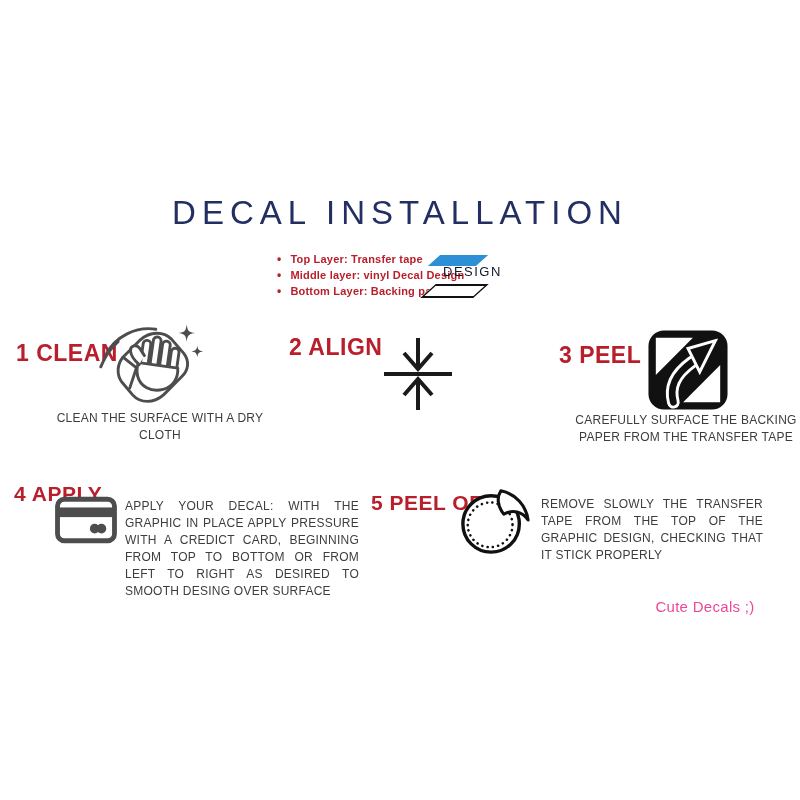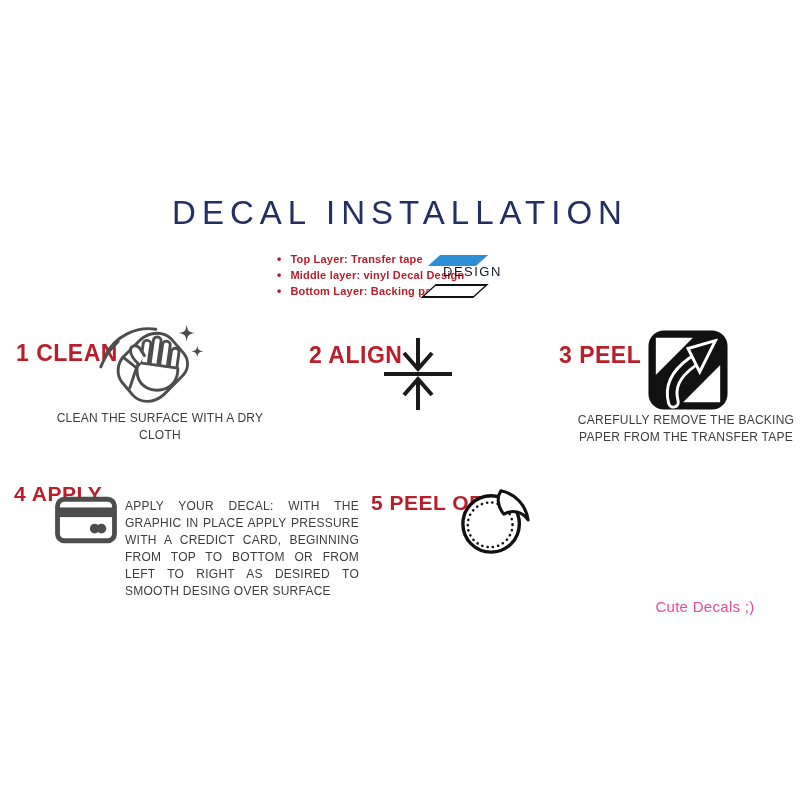--- a/index.html
+++ b/index.html
@@ -79,21 +79,21 @@
           <path d="M45,48 L86,48 C88,58 84,68 74,72 C62,77 50,72 46,62 C44,57 44,52 45,48 Z"></path>
           <path d="M46,50 C40,46 36,42 35,37 C34,32 40,29 44,33 L50,40"></path>
         </g>
       </g>
       <path d="M96,6 C97,13 98,14 105,15 C98,16 97,17 96,24 C95,17 94,16 87,15 C94,14 95,13 96,6 Z" fill="#4d4d4d"></path>
       <path d="M107,28 C107.7,32.5 108.5,33.3 113,34 C108.5,34.7 107.7,35.5 107,40 C106.3,35.5 105.5,34.7 101,34 C105.5,33.3 106.3,32.5 107,28 Z" fill="#4d4d4d"></path>
     </svg>
   </div>
   <div class="caption cap-center" style="left:38px;top:410px;width:244px;">CLEAN THE SURFACE WITH A DRY CLOTH</div>
 
-  <div class="step-label lbl-lg" style="left:289px;top:342px;margin-left:20px;">2 ALIGN</div>
+  <div class="step-label lbl-lg" style="left:289px;top:334px;">2 ALIGN</div>
   <div class="icon" style="left:382px;top:334px;width:72px;height:80px;">
     <svg width="72" height="80" viewBox="0 0 72 80">
       <g stroke="#1a1a1a" stroke-width="4" fill="none">
         <path d="M2,40 H70"></path>
         <path d="M36,4 V33"></path>
         <path d="M22,19 L36,35 L50,19"></path>
         <path d="M36,76 V47"></path>
         <path d="M22,61 L36,45 L50,61"></path>
       </g>
     </svg>
@@ -103,37 +103,38 @@
   <div class="icon" style="left:647px;top:328px;width:82px;height:84px;">
     <svg width="82" height="84" viewBox="0 0 84 84">
       <rect x="1.5" y="1.5" width="81" height="81" rx="16" fill="#111"></rect>
       <polygon points="9,9 47,9 9,47" fill="#fff"></polygon>
       <polygon points="75,75 37,75 75,37" fill="#fff"></polygon>
       <path d="M27,75 C23,60 28,47 46,34" fill="none" stroke="#fff" stroke-width="13" stroke-linecap="round"></path>
       <path d="M27,75 C23,60 28,47 46,34" fill="none" stroke="#111" stroke-width="7" stroke-linecap="round"></path>
       <polygon points="70,12 42,20 54,44" fill="#111" stroke="#fff" stroke-width="3"></polygon>
     </svg>
   </div>
-  <div class="caption cap-center" style="left:572px;top:412px;width:228px;">CAREFULLY REMOVE THE BACKING PAPER FROM THE TRANSFER TAPE</div>
+  <div class="caption cap-center" style="left:572px;top:412px;width:228px;">CAREFULLY SURFACE THE BACKING PAPER FROM THE TRANSFER TAPE</div>
 
   <div class="step-label lbl-md" style="left:14px;top:482px;">4 APPLY</div>
   <div class="icon" style="left:54px;top:492px;width:64px;height:56px;">
     <svg width="64" height="56" viewBox="0 0 66 58">
       <rect x="3.5" y="7.5" width="59" height="43" rx="7" fill="#fff" stroke="#4d4d4d" stroke-width="5"></rect>
       <rect x="3.5" y="16" width="59" height="10" fill="#4d4d4d"></rect>
       <circle cx="42" cy="38" r="5" fill="#4d4d4d"></circle>
       <circle cx="49" cy="38" r="5" fill="#4d4d4d"></circle>
     </svg>
   </div>
   <div class="caption cap-justify" style="left:125px;top:498px;width:234px;">APPLY YOUR DECAL: WITH THE GRAPHIC IN PLACE APPLY PRESSURE WITH A CREDICT CARD, BEGINNING FROM TOP TO BOTTOM OR FROM LEFT TO RIGHT AS DESIRED TO SMOOTH DESING OVER SURFACE</div>
 
   <div class="step-label lbl-md" style="left:371px;top:491px;">5 PEEL OFF</div>
   <div class="icon" style="left:456px;top:484px;width:78px;height:72px;">
     <svg width="78" height="72" viewBox="0 0 78 74">
       <circle cx="35" cy="41" r="29" fill="#fff" stroke="#111" stroke-width="3.5"></circle>
       <circle cx="34" cy="42" r="23" fill="none" stroke="#111" stroke-width="2.6" stroke-dasharray="0.1 5.4" stroke-linecap="round"></circle>
       <path d="M45,7 C60,10 71,22 73,37 C67,28 57,26 48,31 C41,22 41,13 45,7 Z" fill="#fff" stroke="#111" stroke-width="3.2" stroke-linejoin="round"></path>
     </svg>
   </div>
+  <div class="caption cap-justify" style="left:541px;top:496px;width:222px;">REMOVE SLOWLY THE TRANSFER TAPE FROM THE TOP OF THE GRAPHIC DESIGN, CHECKING THAT IT STICK PROPERLY</div>
 
   <div class="footer">Cute Decals ;)</div>
 
 </div>
 
 </body></html>

